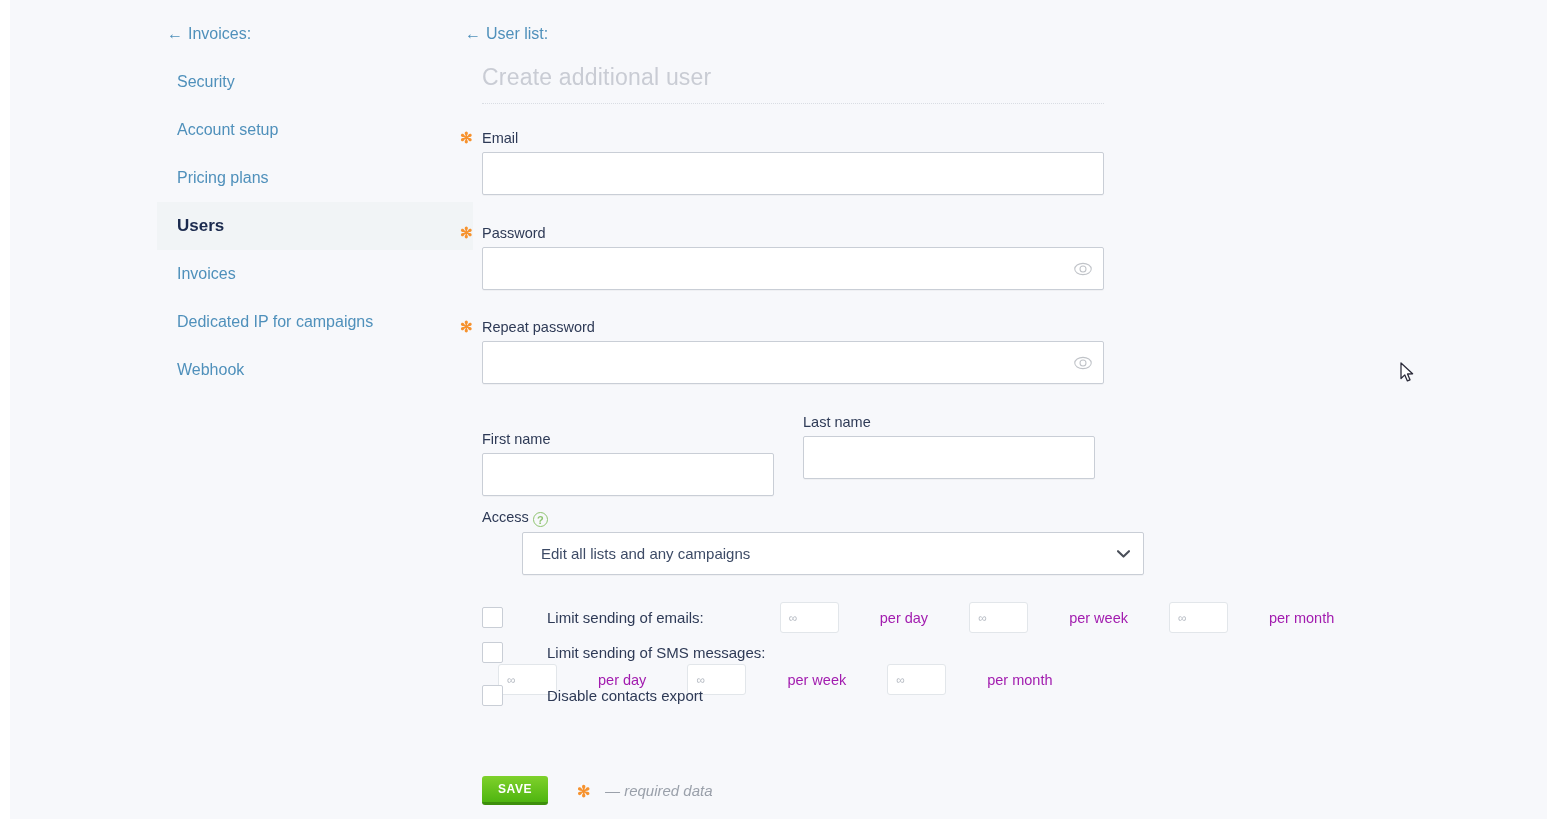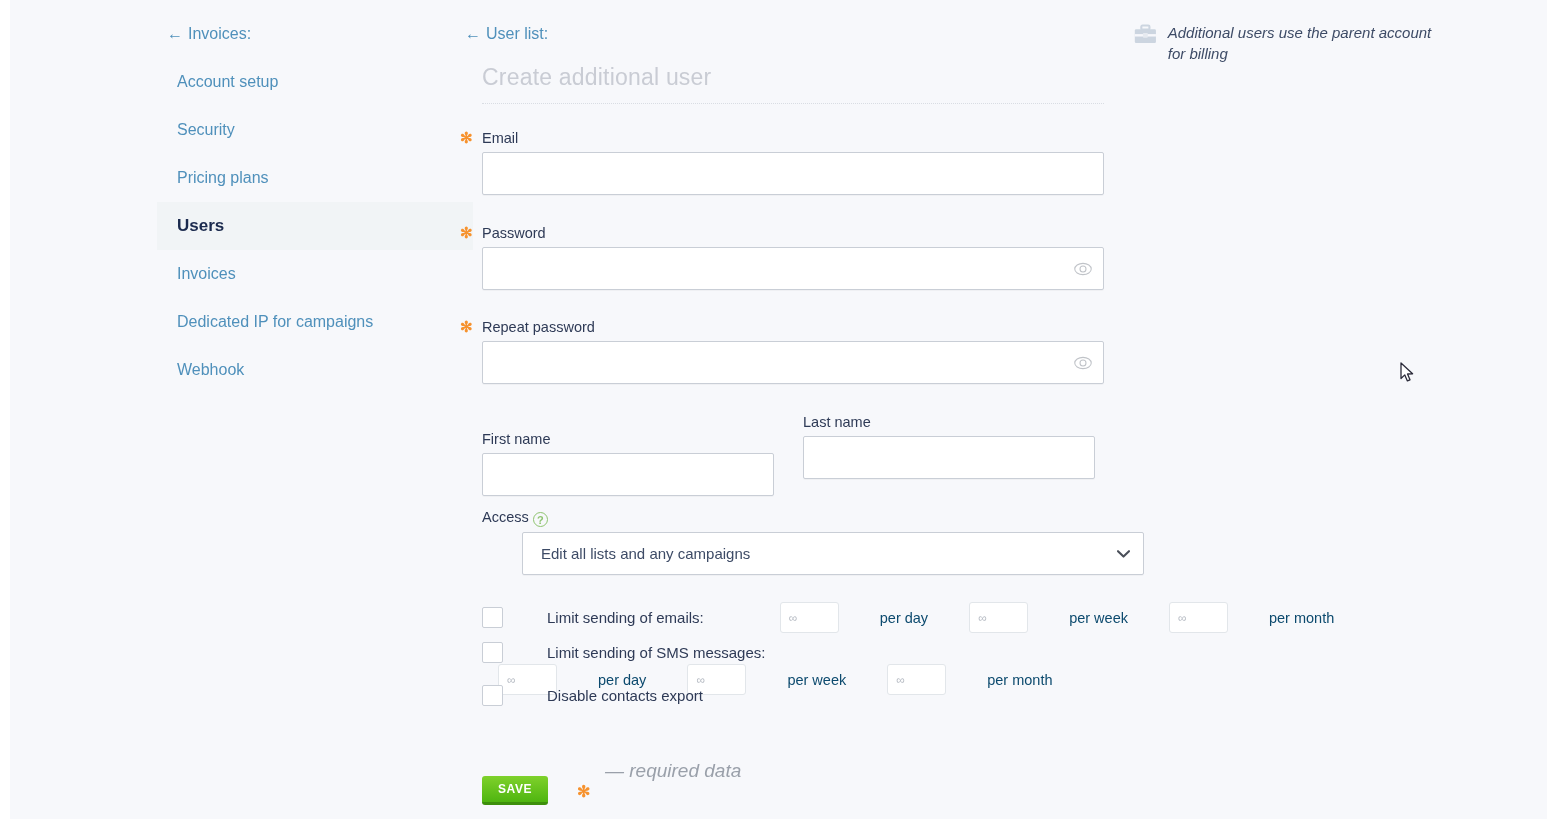--- a/index.html
+++ b/index.html
@@ -209,21 +209,21 @@
     border-radius: 3px;
     font-size: 12px;
     color: #b7bcc4;
     padding: 0 8px;
     outline: none;
     font-family: "Liberation Sans", sans-serif;
   }
   .mini::placeholder { color: #b7bcc4; }
   .per {
     font-size: 14.5px;
-    color: #0c4a6e;
+    color: #a21caf;
     margin: 0 9px 0 9px;
   }
 
   
   .save-btn {
     position: absolute;
     left: 17px;
     top: 776px;
     width: 66px;
     height: 29px;
@@ -242,22 +242,22 @@
     position: absolute;
     left: 112px;
     top: 782px;
     color: #f6922e;
     font-size: 16px;
     font-weight: bold;
   }
   .req-note {
     position: absolute;
     left: 140px;
-    top: 760px;
-    font-size: 19px;
+    top: 782px;
+    font-size: 15px;
     font-style: italic;
     color: #9aa0aa;
     white-space: nowrap;
   }
 
   
   .note {
     position: absolute;
     left: 1124px;
     top: 22px;
@@ -284,22 +284,22 @@
 </head>
 <body>
 
 <div class="page">
 
   <div class="sidebar">
     <div class="back-link">
       <span class="arr">←</span><span>Invoices:</span>
     </div>
     <div class="nav">
+      <div class="nav-item">Security</div>
       <div class="nav-item">Account setup</div>
-      <div class="nav-item">Security</div>
       <div class="nav-item">Pricing plans</div>
       <div class="nav-item active">Users</div>
       <div class="nav-item">Invoices</div>
       <div class="nav-item">Dedicated IP for campaigns</div>
       <div class="nav-item">Webhook</div>
     </div>
   </div>
 
   <div class="main">
 
@@ -396,27 +396,18 @@
     <div class="cb-row" style="top:685px;">
       <div class="cb"></div>
       <span class="cb-label">Disable contacts export</span>
     </div>
 
     <button class="save-btn">SAVE</button>
     <span class="req-note-star">✻</span>
     <span class="req-note">— required data</span>
   </div>
 
-  <div class="note">
-    <svg width="28" height="25" viewBox="0 0 28 25">
-      <rect x="9" y="1.5" width="10" height="5" rx="1.4" fill="none" stroke="#ccd5e0" stroke-width="2.6"></rect>
-      <rect x="1" y="6" width="26" height="17" rx="1.6" fill="#ccd5e0"></rect>
-      <rect x="1" y="12" width="26" height="3" fill="#f7f8fb"></rect>
-      <rect x="11" y="10.5" width="6" height="6" rx="1" fill="#e6eaf0"></rect>
-    </svg>
-    <div class="note-text">Additional users use the parent account for billing</div>
-  </div>
 
   <svg class="cursor" width="16" height="22" viewBox="0 0 16 22">
     <path d="M1 1 L1 16.5 L4.8 12.9 L7.4 18.9 L10 17.8 L7.5 12 L12.6 11.8 Z" fill="#ffffff" stroke="#2b2b3a" stroke-width="1.3" stroke-linejoin="round"></path>
   </svg>
 
 </div>
 
 </body></html>

